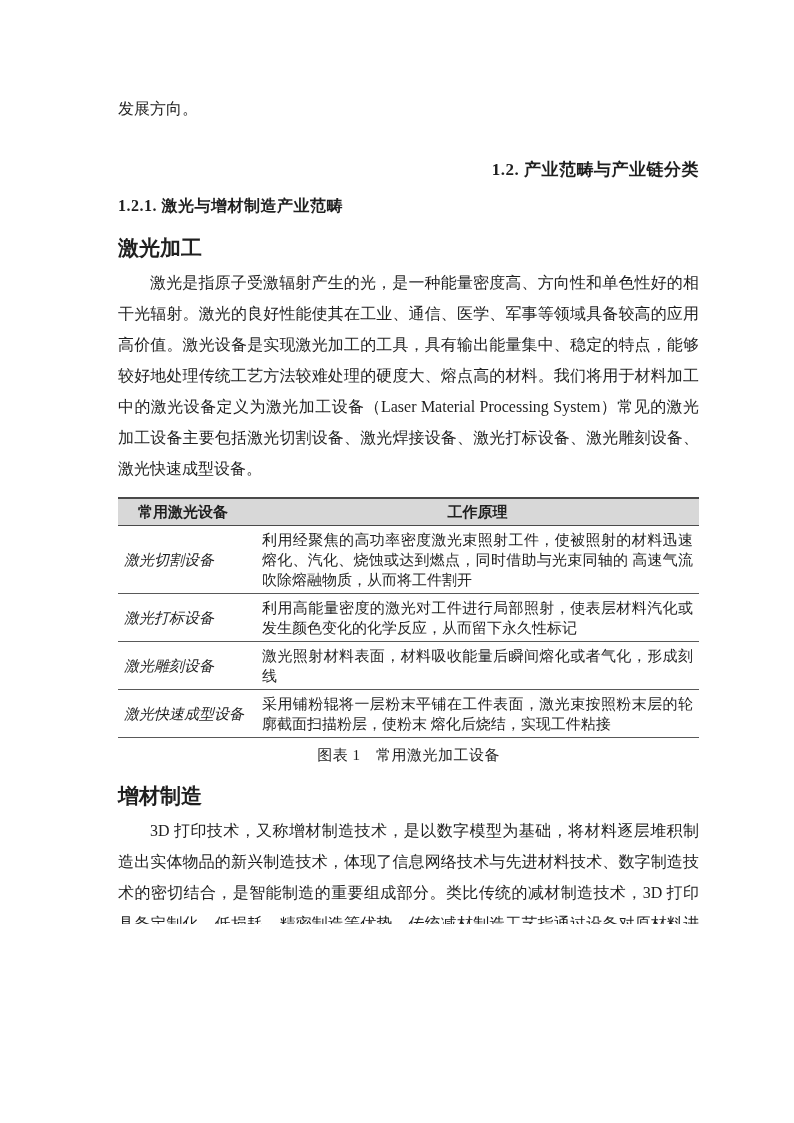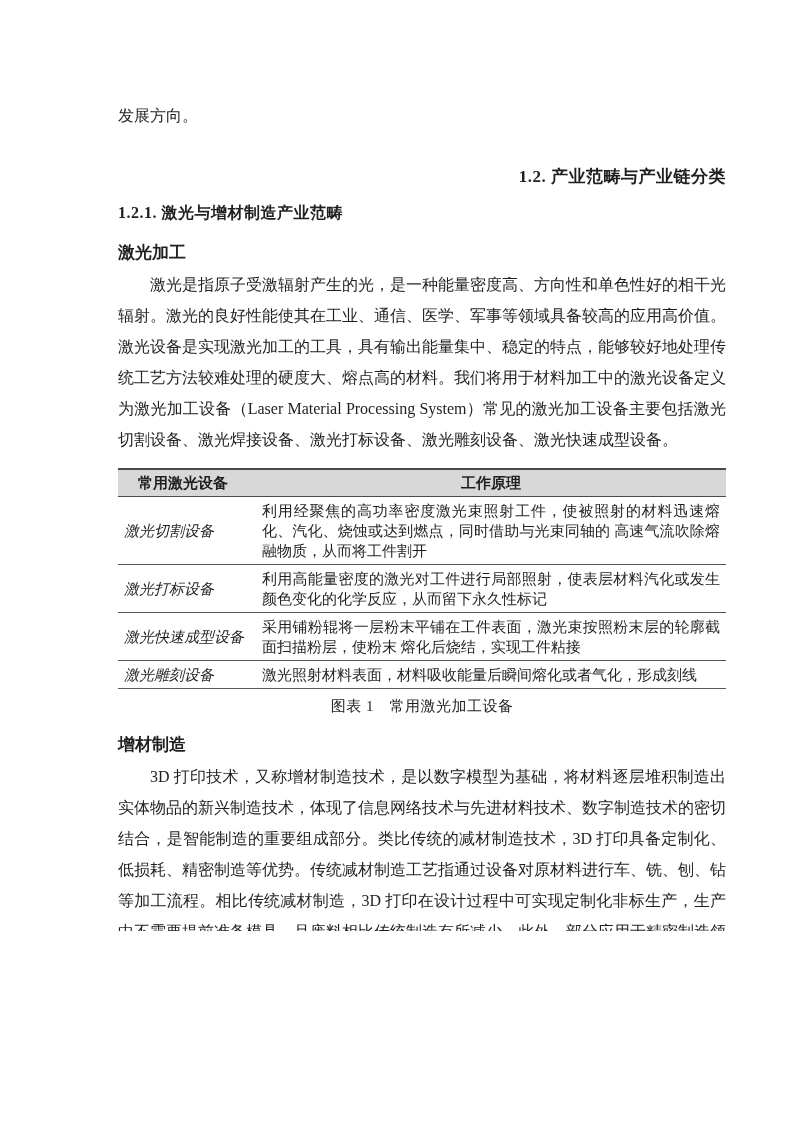--- a/index.html
+++ b/index.html
@@ -1,23 +1,23 @@
 <!DOCTYPE html>
 <html lang="zh" style="--header-bg: #d8d8d8; --border-dark: #4a4a4a; --border-row: #595959;"><head>
 <meta charset="utf-8">
 <style>
   html, body { margin: 0; padding: 0; background: #ffffff; }
   .page {
     position: relative;
     width: 794px;
     height: 923px;
-    margin: 8px auto;
+    margin: 1px auto;
     background: #ffffff;
     box-sizing: border-box;
-    padding: 92px 68px 0 118px;
+    padding: 92px 95px 0 118px;
     font-family: "Liberation Serif", "DejaVu Serif", serif;
     color: #1f1f1f;
     overflow: hidden;
   }
   .body-text {
     font-size: 16px;
     line-height: 31px;
     text-align: justify;
     margin: 0;
   }
@@ -29,21 +29,21 @@
     letter-spacing: 0.5px;
     text-align: right;
   }
   .h3 {
     font-size: 16px;
     font-weight: bold;
     margin: 15px 0 0 0;
     letter-spacing: 0.5px;
   }
   .run-head {
-    font-size: 17px;
+    font-size: 21px;
     font-weight: bold;
     margin: 17px 0 0 0;
   }
   .para-gap { margin-top: 5px; }
   table.equip {
     width: 100%;
     border-collapse: collapse;
     margin-top: 13px;
     font-size: 15px;
     line-height: 20px;
@@ -106,26 +106,26 @@
     <tbody id="equip-body">
         <tr>
           <td class="device">激光切割设备</td>
           <td class="principle">利用经聚焦的高功率密度激光束照射工件，使被照射的材料迅速熔化、汽化、烧蚀或达到燃点，同时借助与光束同轴的 高速气流吹除熔融物质，从而将工件割开</td>
         </tr>
         <tr>
           <td class="device">激光打标设备</td>
           <td class="principle">利用高能量密度的激光对工件进行局部照射，使表层材料汽化或发生颜色变化的化学反应，从而留下永久性标记</td>
         </tr>
         <tr>
+          <td class="device">激光雕刻设备</td>
+          <td class="principle">激光照射材料表面，材料吸收能量后瞬间熔化或者气化，形成刻线</td>
+        </tr>
+        <tr>
           <td class="device">激光快速成型设备</td>
           <td class="principle">采用铺粉辊将一层粉末平铺在工件表面，激光束按照粉末层的轮廓截面扫描粉层，使粉末 熔化后烧结，实现工件粘接</td>
-        </tr>
-        <tr>
-          <td class="device">激光雕刻设备</td>
-          <td class="principle">激光照射材料表面，材料吸收能量后瞬间熔化或者气化，形成刻线</td>
         </tr>
       </tbody>
   </table>
 
   <div class="caption">图表 1　常用激光加工设备</div>
 
   <div class="run-head">增材制造</div>
 
   <p class="body-text indent para-gap">3D 打印技术，又称增材制造技术，是以数字模型为基础，将材料逐层堆积制造出实体物品的新兴制造技术，体现了信息网络技术与先进材料技术、数字制造技术的密切结合，是智能制造的重要组成部分。类比传统的减材制造技术，3D 打印具备定制化、低损耗、精密制造等优势。传统减材制造工艺指通过设备对原材料进行车、铣、刨、钻等加工流程。相比传统减材制造，3D 打印在设计过程中可实现定制化非标生产，生产中不需要提前准备模具，且废料相比传统制造有所减少。此外，部分应用于精密制造领域的零件，在生产过程中可能遇到模具无</p>
 

